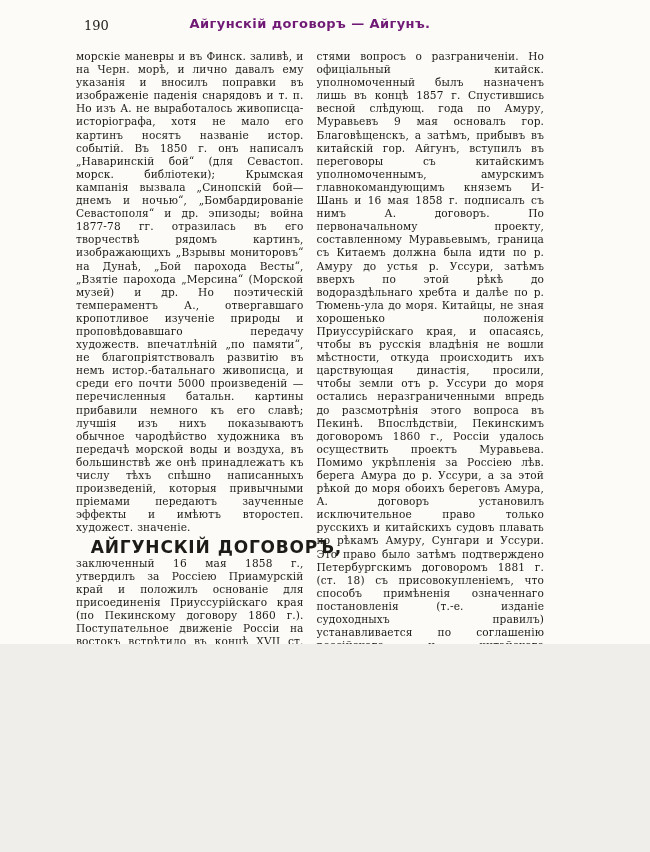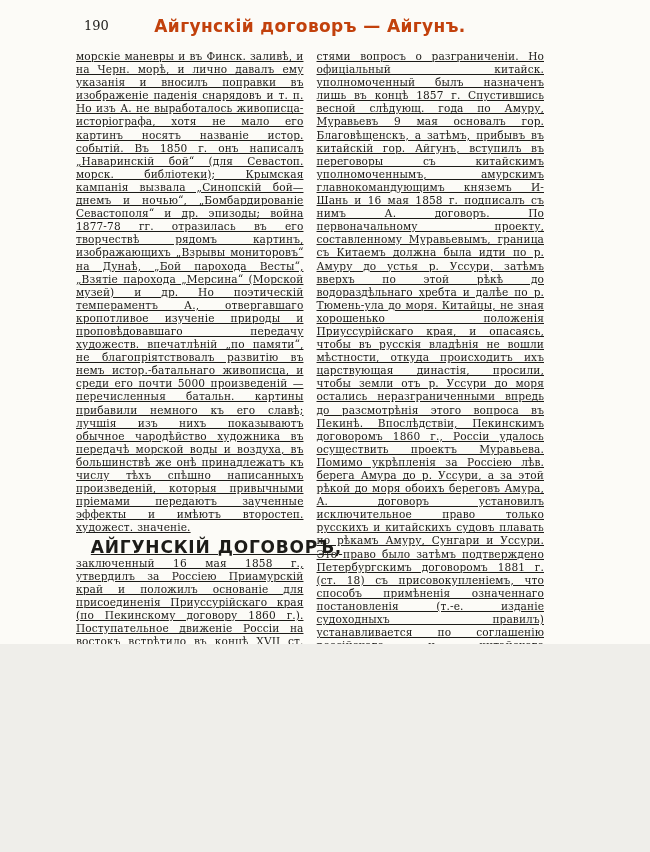--- a/index.html
+++ b/index.html
@@ -30,30 +30,29 @@
     top: 2px;
     font-size: 13px;
     font-family: "DejaVu Serif", serif;
     color: #1c1b18;
   }
   .running-title {
     display: block;
     text-align: center;
     font-family: "DejaVu Sans", "Liberation Sans", sans-serif;
     font-weight: bold;
-    font-size: 17px;
+    font-size: 13px;
     letter-spacing: 0.4px;
-    color: #c2410c;
+    color: #701a75;
   }
   .text-block {
     display: flex;
     gap: 13px;
     height: 746px;
     overflow: hidden;
-    text-decoration: underline;
   }
   .column {
     flex: 1 1 0;
     min-width: 0;
     text-align: justify;
     font-size: 10.6px;
     line-height: 13.1px;
     letter-spacing: 0.1px;
     word-spacing: 0.5px;
     hyphens: auto;

